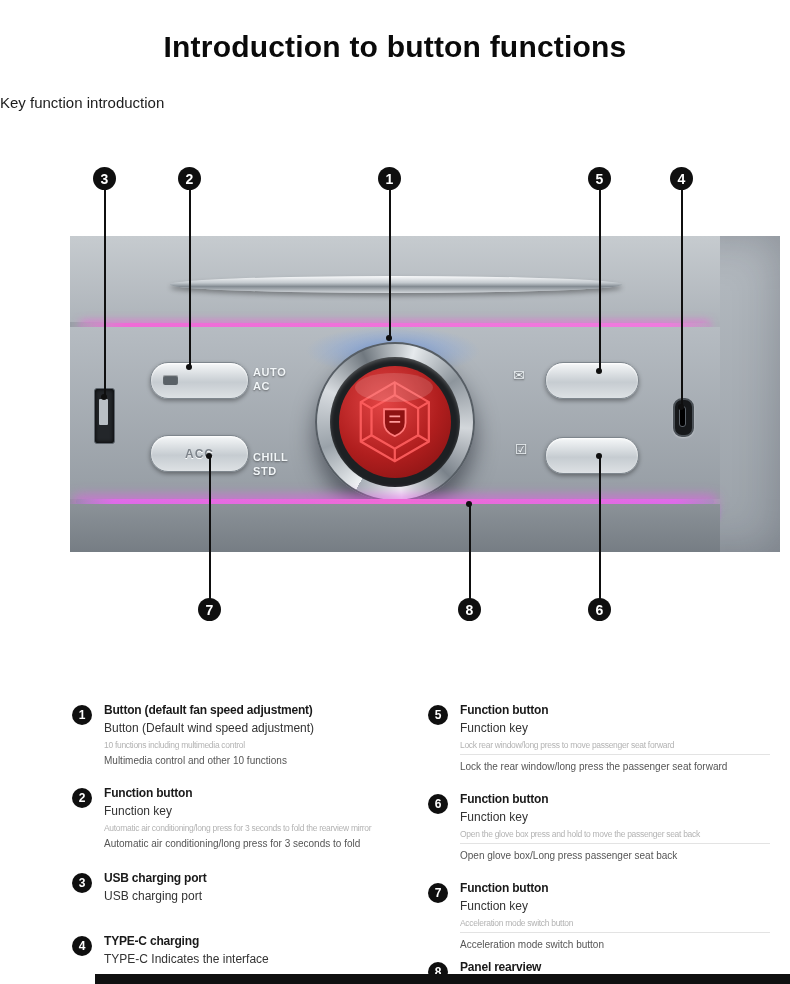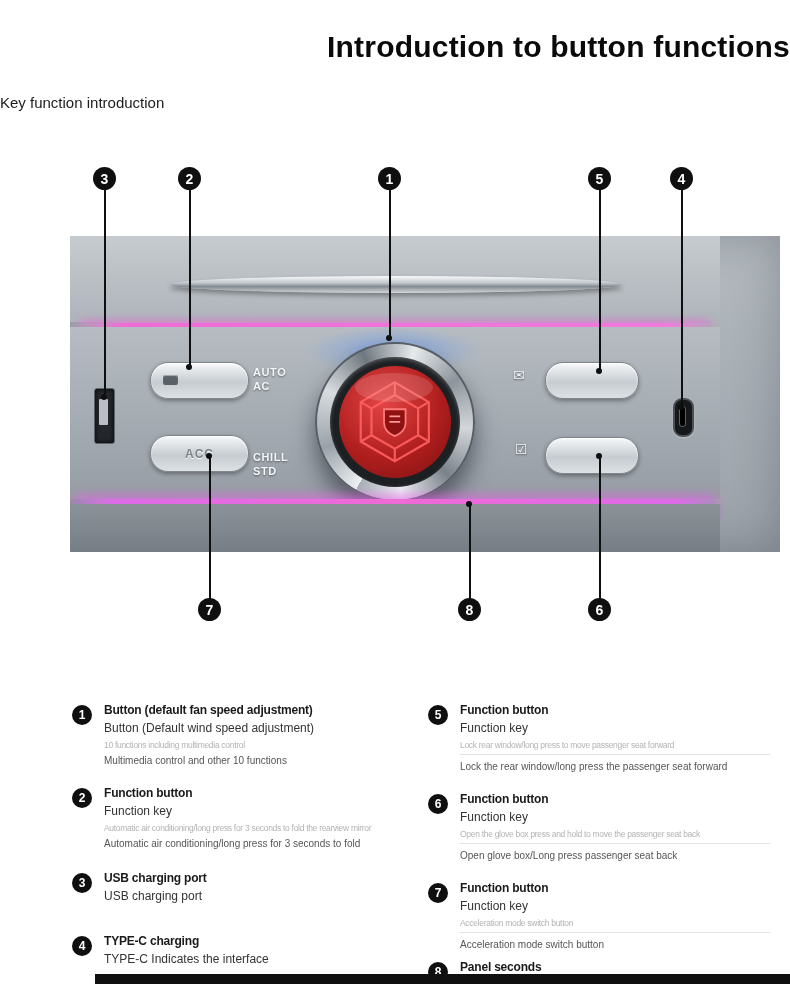--- a/index.html
+++ b/index.html
@@ -1,20 +1,20 @@
 <!DOCTYPE html>
 <html><head>
 <meta charset="utf-8">
 <style>
   html,body{margin:0;padding:0;background:#ffffff;}
   .page{position:relative;width:790px;height:984px;background:#ffffff;overflow:hidden;
         font-family:"Liberation Sans","DejaVu Sans",sans-serif;color:#111;}
 
   
-  .title{position:absolute;top:30px;left:0;width:790px;text-align:right;
+  .title{position:absolute;top:30px;left:0;width:790px;text-align:center;
          font-size:30px;font-weight:bold;letter-spacing:0.2px;color:#0a0a0a;}
   .subtitle{position:absolute;top:94px;left:0;width:790px;text-align:left;
             font-size:15px;color:#1c1c1c;}
 
   
   .cnum{position:absolute;width:23px;height:23px;border-radius:50%;background:#0f0f0f;
         color:#fff;font-size:14px;font-weight:bold;display:flex;align-items:center;
         justify-content:center;z-index:12;}
   .cline{position:absolute;width:2px;background:#0f0f0f;z-index:11;}
   .cdot{position:absolute;width:6px;height:6px;border-radius:50%;background:#0f0f0f;z-index:11;}
@@ -272,20 +272,20 @@
         <div class="lheading">Function button</div>
         <div class="ltitle">Function key</div>
         <div class="lnote">Acceleration mode switch button</div>
         <div class="ldivider"></div>
         <div class="ldesc">Acceleration mode switch button</div>
       </div>
     </div>
     <div class="legend-item">
       <span class="lnum">8</span>
       <div class="ltext">
-        <div class="lheading">Panel seconds</div>
+        <div class="lheading">Panel rearview</div>
         <div class="ltitle">Panel light</div>
       </div>
     </div>
   </div>
 
   <div class="footer-bar"></div>
 </div>
 
 </body></html>

